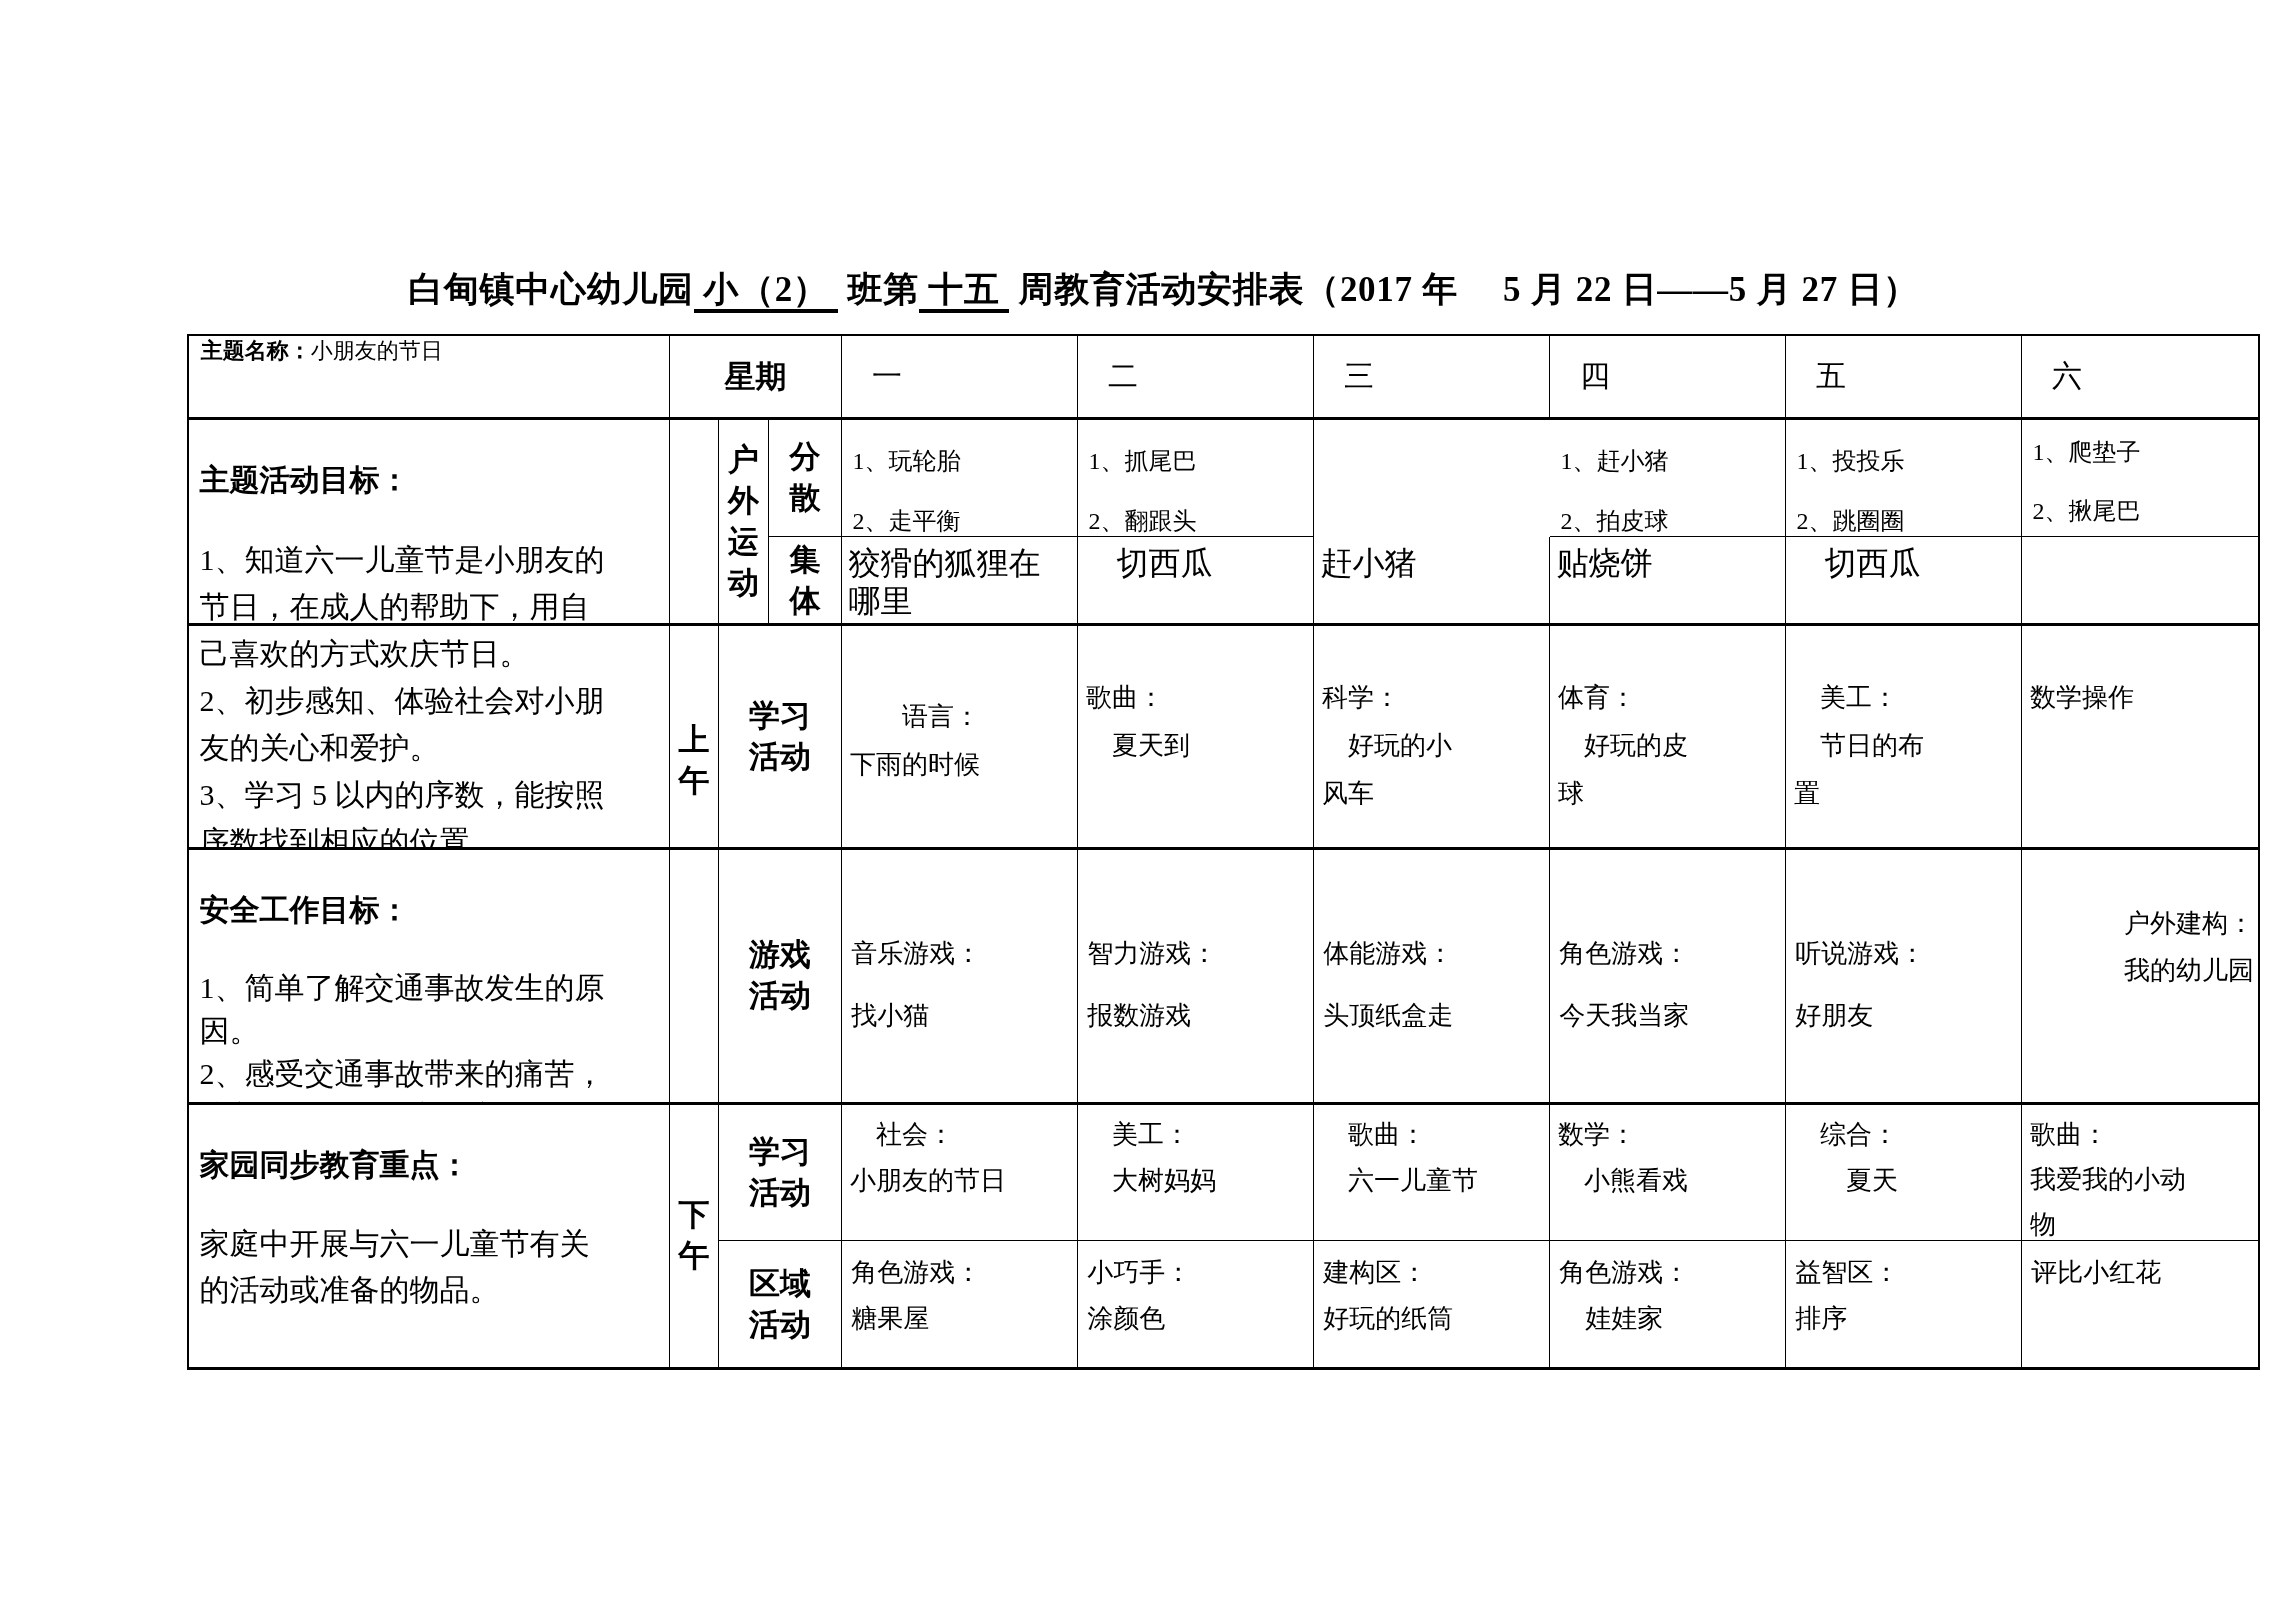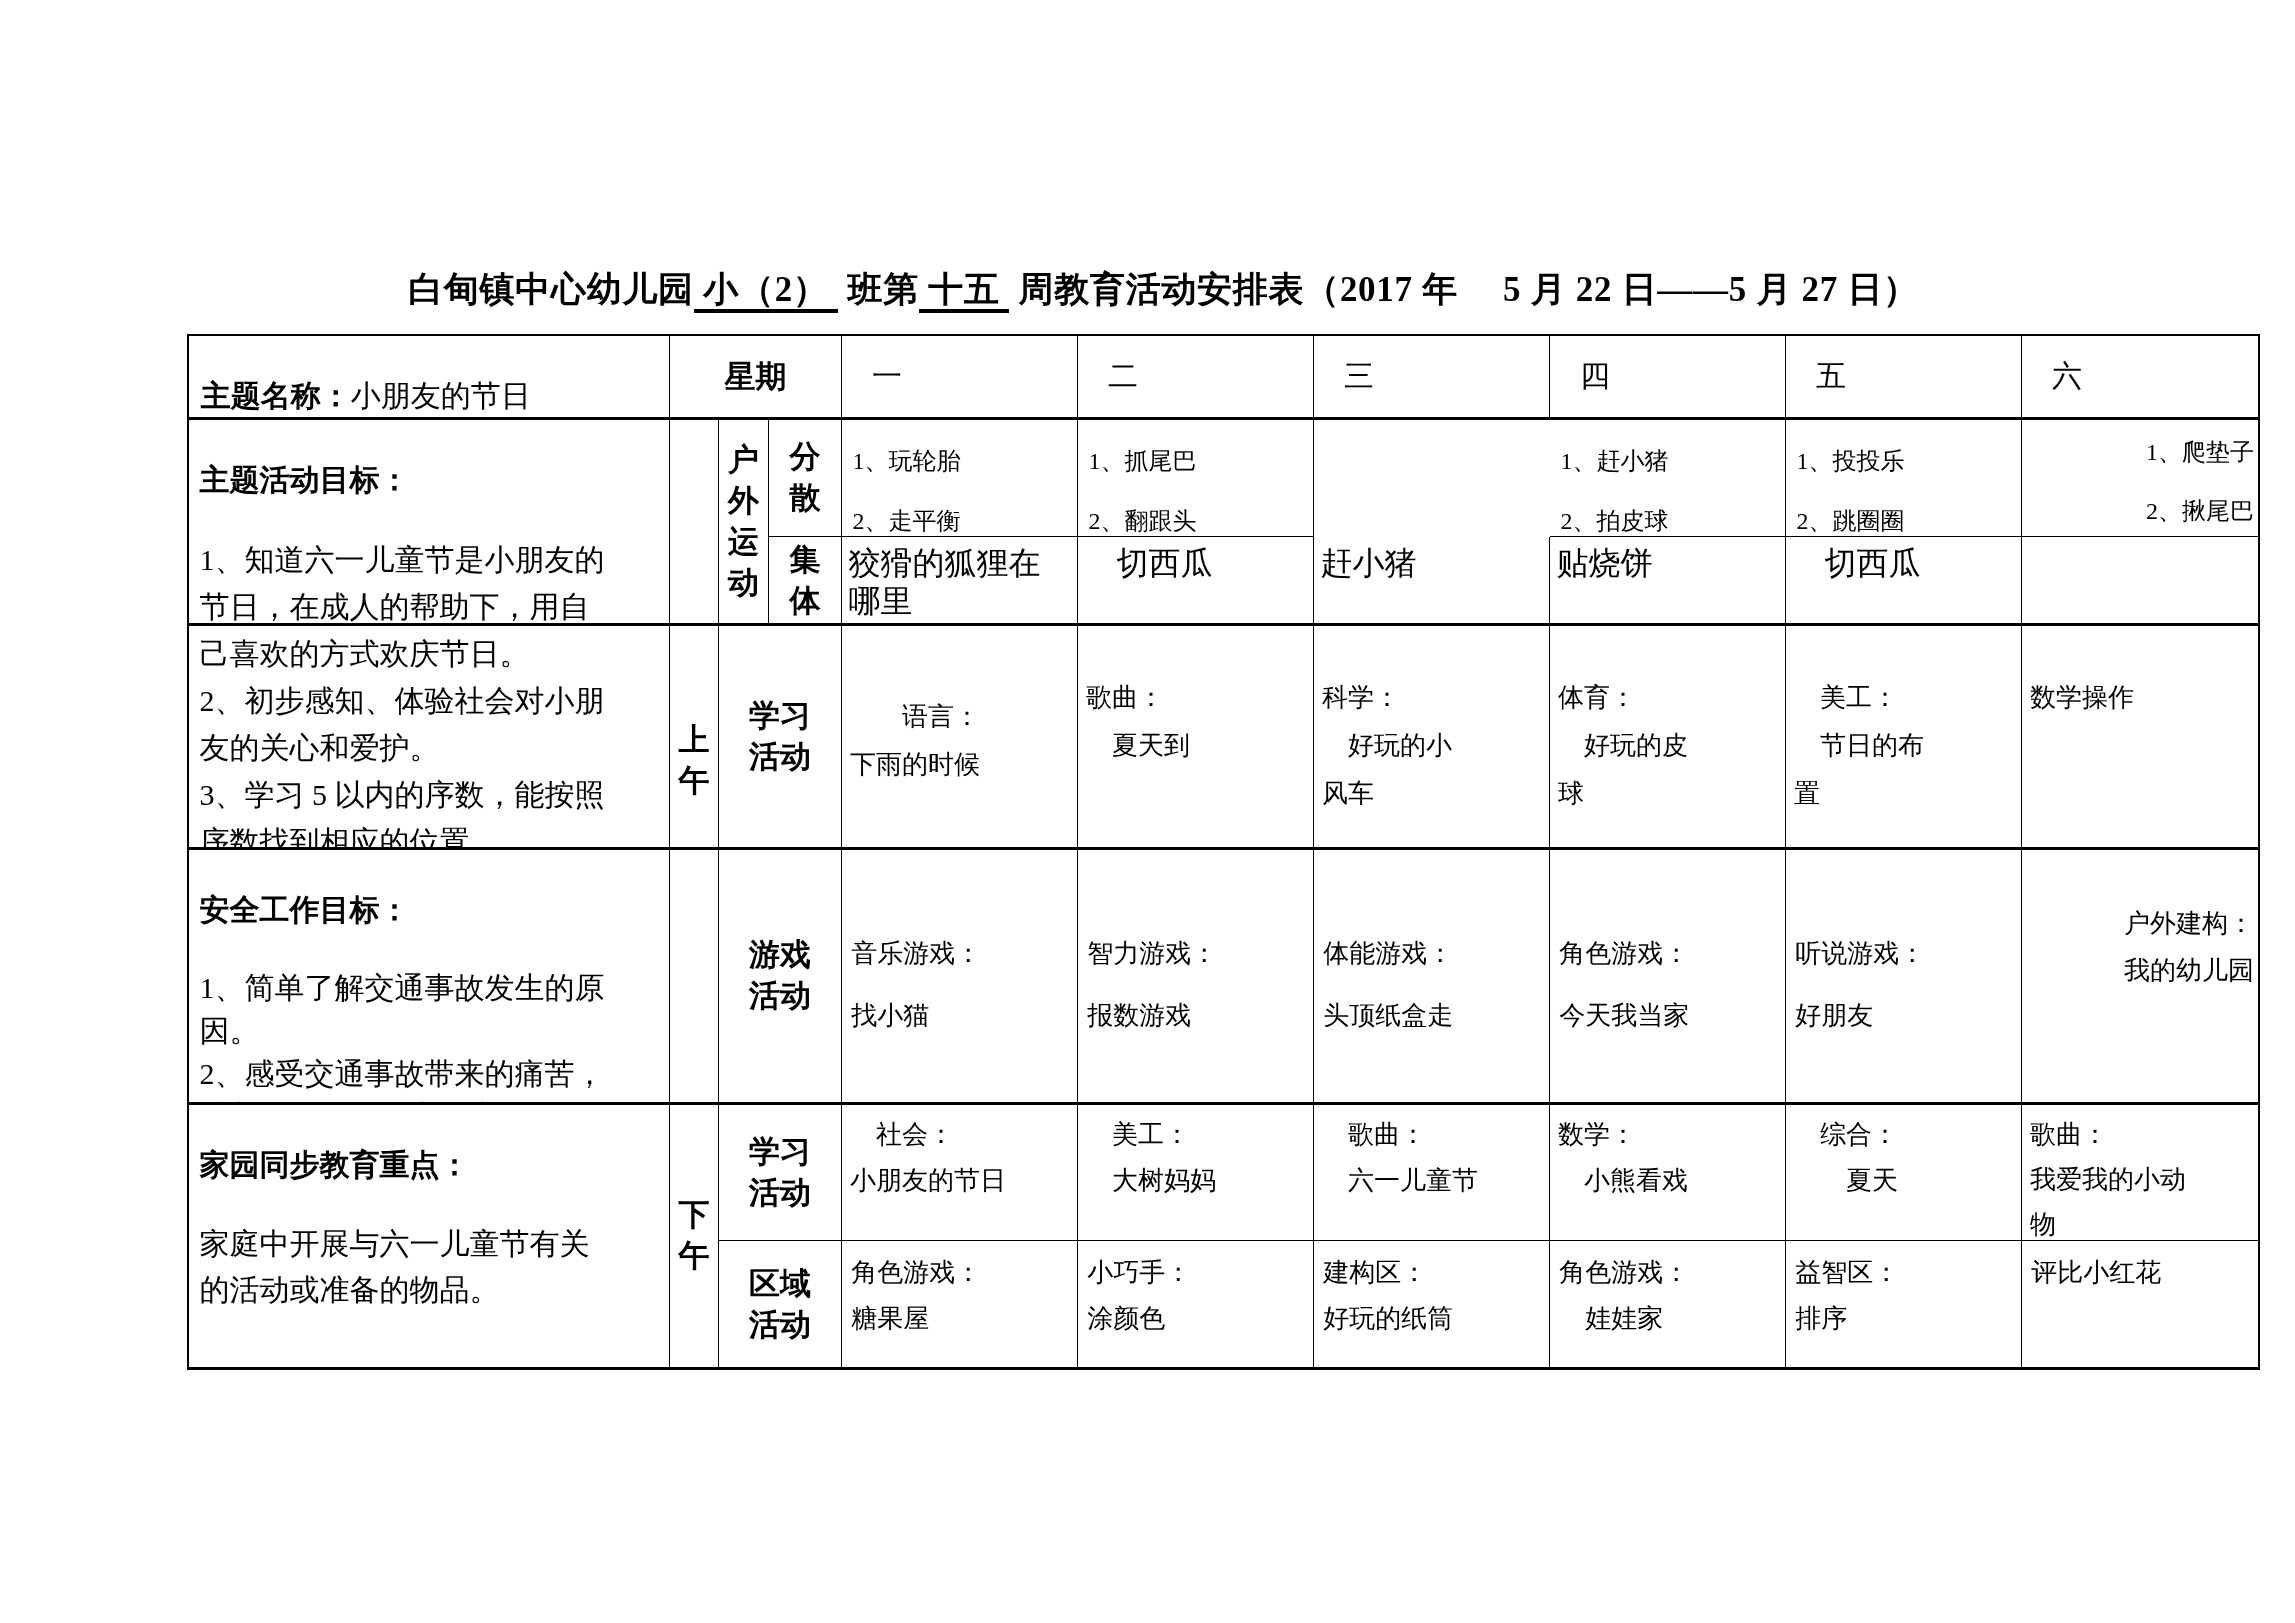--- a/index.html
+++ b/index.html
@@ -21,31 +21,31 @@
   }
   .cell{
     border-right:1.3px solid #000;border-bottom:1.3px solid #000;
     box-sizing:border-box;white-space:pre-line;overflow:hidden;
   }
   .noR{border-right:none;}
   .noB{border-bottom:none;}
   .hline{position:absolute;left:-2px;right:-2px;height:3.3px;background:#000;margin-top:-1.3px;z-index:5;}
   .vc{display:flex;align-items:center;justify-content:center;text-align:right;}
   .bold{font-weight:bold;}
-  .theme-cell{display:flex;align-items:flex-end;padding-left:11.8px;font-size:30px;white-space:pre;}
+  .theme-cell{display:flex;align-items:flex-start;padding-left:11.8px;font-size:22px;white-space:pre;}
   .week-cell{font-size:31px;font-weight:bold;}
   .dayhead{display:flex;align-items:center;padding-left:30px;font-size:30px;}
   .label-cell{font-weight:bold;font-size:31px;line-height:41px;}
   .info-cell{font-size:30px;padding:5.2px 7.9px 0 10.5px;}
   .info-heading{font-weight:bold;line-height:45px;}
   .goals-body{line-height:47px;}
   .safety-body{line-height:43px;}
   .home-body{line-height:46px;}
   .scatter-cell{font-size:24px;line-height:60px;padding:13px 3.9px 0 10.5px;}
-  .scatter-cell.sat{padding-top:5.2px;line-height:59px;text-align:right;}
+  .scatter-cell.sat{padding-top:5.2px;line-height:59px;}
   .group-cell{font-size:32px;line-height:38px;padding:6.5px 3.9px 0 6.5px;}
   .amlearn-cell{font-size:26px;line-height:48px;padding:50px 3.9px 0 7.9px;}
   .game-cell{font-size:26px;line-height:62px;padding:75px 3.9px 0 9.2px;}
   .game-cell.sat{line-height:47px;padding-top:52px;text-align:right;}
   .pmlearn-cell{font-size:26px;line-height:46px;padding:9.2px 3.9px 0 7.9px;}
   .regional-cell{font-size:26px;line-height:46px;padding:9.2px 3.9px 0 9.2px;}
 </style>
 </head>
 <body>
 

